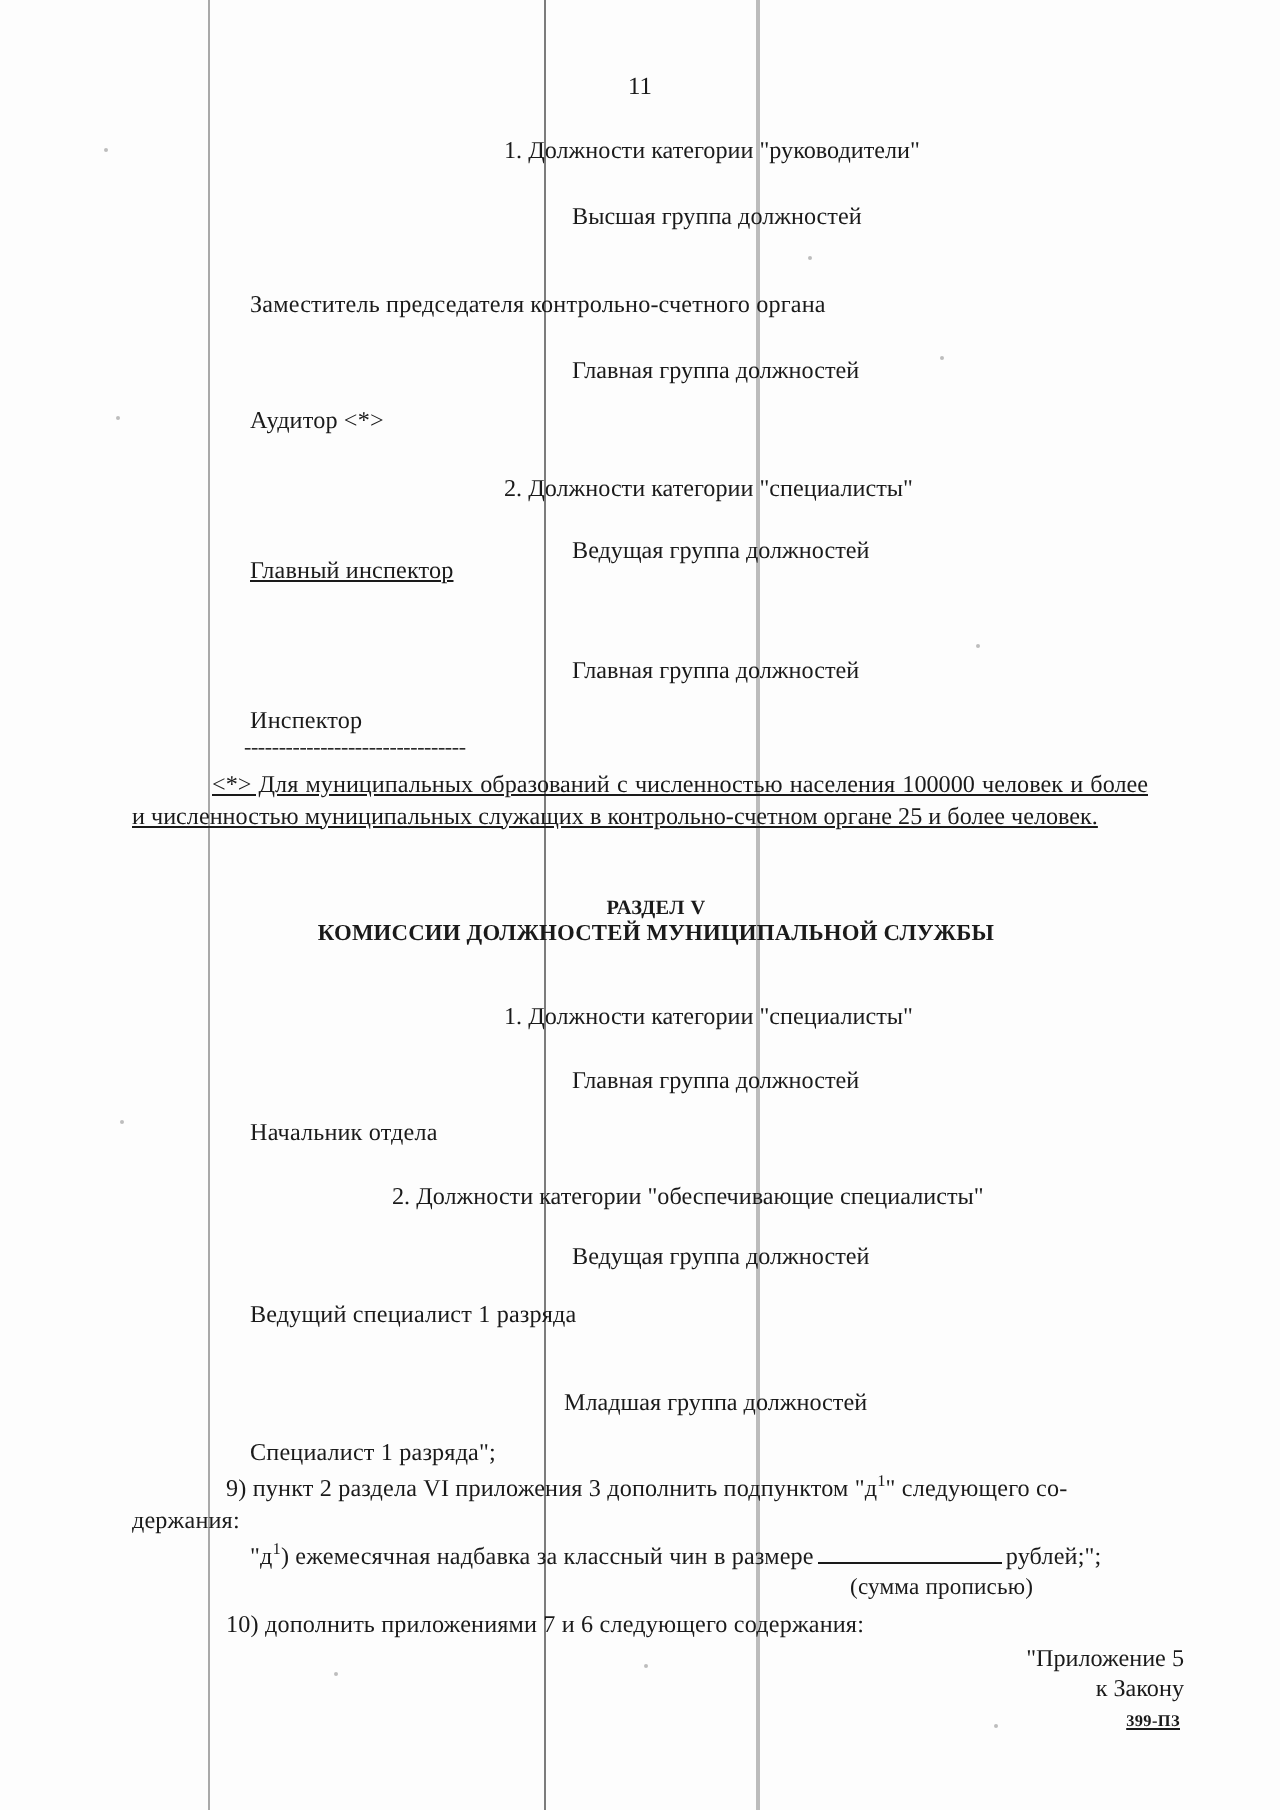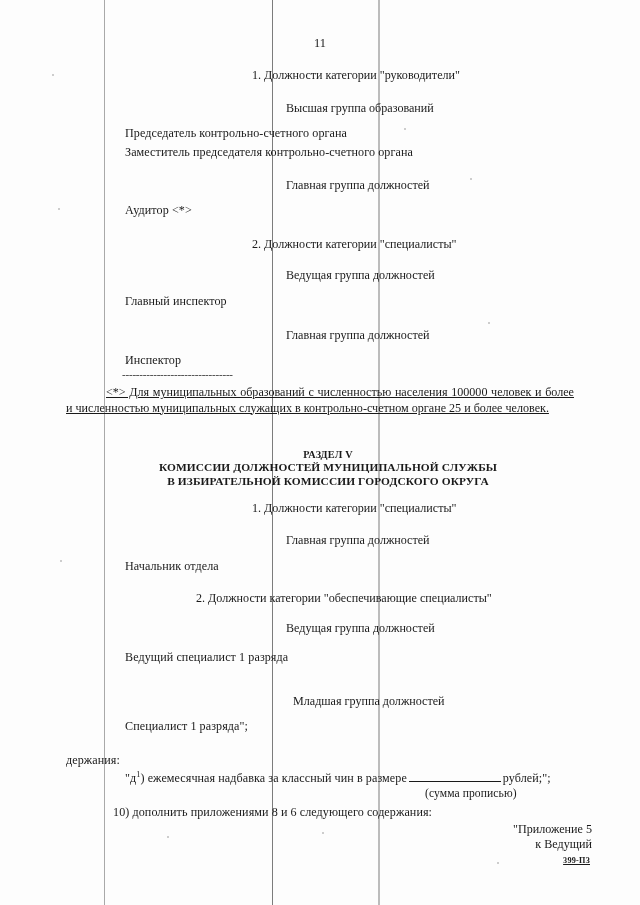--- a/index.html
+++ b/index.html
@@ -124,76 +124,77 @@
   <div class="speck" style="left:322px; top:832px; width:2px; height:2px;"></div>
   <div class="speck" style="left:497px; top:862px; width:2px; height:2px;"></div>
   <div class="speck" style="left:60px;  top:560px; width:2px; height:2px;"></div>
 
   <div class="content">
 
     <div class="pagenum" style="top:36px;">11</div>
 
     <div class="ctr" style="left:252px; top:68px;">1. Должности категории "руководители"</div>
 
-    <div class="ctr" style="left:286px; top:101px;">Высшая группа образований</div>
-
-    <div class="line" style="left:125px; top:126px;">Председатель контрольно-счетного органа</div>
+    <div class="ctr" style="left:286px; top:101px;">Высшая группа должностей</div>
+
     <div class="line" style="left:125px; top:145px;">Заместитель председателя контрольно-счетного органа</div>
 
     <div class="ctr" style="left:286px; top:178px;">Главная группа должностей</div>
 
     <div class="line" style="left:125px; top:203px;">Аудитор &lt;*&gt;</div>
 
     <div class="ctr" style="left:252px; top:237px;">2. Должности категории "специалисты"</div>
 
     <div class="ctr" style="left:286px; top:268px;">Ведущая группа должностей</div>
 
-    <div class="line" style="left:125px; top:294px;">Главный инспектор</div>
+    <div class="line" style="left:125px; top:278px;text-decoration:underline;">Главный инспектор</div>
 
     <div class="ctr" style="left:286px; top:328px;">Главная группа должностей</div>
 
     <div class="line" style="left:125px; top:353px;">Инспектор</div>
 
     <div class="dashsep" style="left:122px; top:368px;">--------------------------------</div>
 
     <div class="para" style="left:66px; top:385px; width:508px; text-indent:40px;">&lt;*&gt; Для муниципальных образований с численностью населения 100000 человек и более и численностью муниципальных служащих в контрольно-счетном органе 25 и более человек.</div>
 
     <div class="heading" style="top:448px;">
       <div class="sub">РАЗДЕЛ V</div>
       <div>КОМИССИИ ДОЛЖНОСТЕЙ МУНИЦИПАЛЬНОЙ СЛУЖБЫ</div>
-      <div>В ИЗБИРАТЕЛЬНОЙ КОМИССИИ ГОРОДСКОГО ОКРУГА</div>
     </div>
 
     <div class="ctr" style="left:252px; top:501px;">1. Должности категории "специалисты"</div>
 
     <div class="ctr" style="left:286px; top:533px;">Главная группа должностей</div>
 
     <div class="line" style="left:125px; top:559px;">Начальник отдела</div>
 
     <div class="ctr" style="left:196px; top:591px;">2. Должности категории "обеспечивающие специалисты"</div>
 
     <div class="ctr" style="left:286px; top:621px;">Ведущая группа должностей</div>
 
     <div class="line" style="left:125px; top:650px;">Ведущий специалист 1 разряда</div>
 
-    <div class="ctr" style="left:293px; top:694px;text-align:right;">Младшая группа должностей</div>
+    <div class="ctr" style="left:282px; top:694px;text-align:right;">Младшая группа должностей</div>
 
     <div class="line" style="left:125px; top:719px;">Специалист 1 разряда";</div>
 
+    <div class="line" style="left:113px; top:737px;">
+      <span>9) пункт 2 раздела VI приложения 3 дополнить подпунктом "д</span><sup>1</sup><span>" следующего со-</span>
+    </div>
     <div class="line" style="left:66px; top:753px;font-family:Liberation Serif, serif;">держания:</div>
 
     <div class="line" style="left:125px; top:771px;">
       <span>"д</span><sup>1</sup><span>) ежемесячная надбавка за классный чин в размере</span><span class="blankrule"></span><span>рублей;";</span>
     </div>
 
     <div class="line" style="left:425px; top:786px; font-size:11.6px;">(сумма прописью)</div>
 
-    <div class="line" style="left:113px; top:805px;">10) дополнить приложениями 8 и 6 следующего содержания:</div>
+    <div class="line" style="left:113px; top:805px;">10) дополнить приложениями 7 и 6 следующего содержания:</div>
 
     <div class="rightblock" style="right:48px; top:822px;">
       <div>"Приложение 5</div>
-      <div>к Ведущий</div>
+      <div>к Закону</div>
     </div>
 
     <div class="doccode" style="right:50px; top:856px;text-decoration:underline;">399-ПЗ</div>
 
   </div>
 </div>
 
 </body></html>

